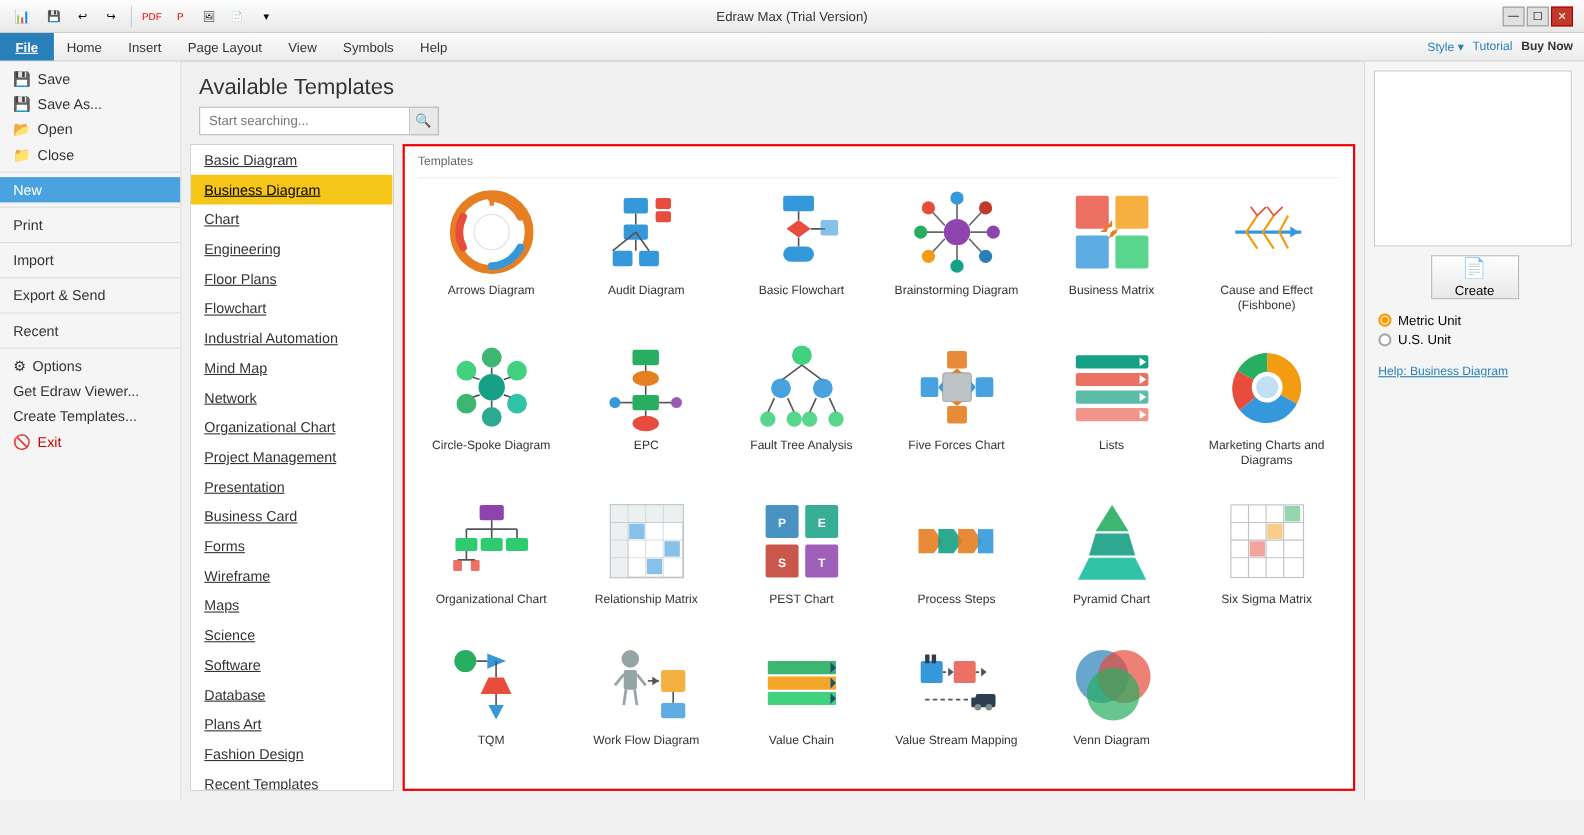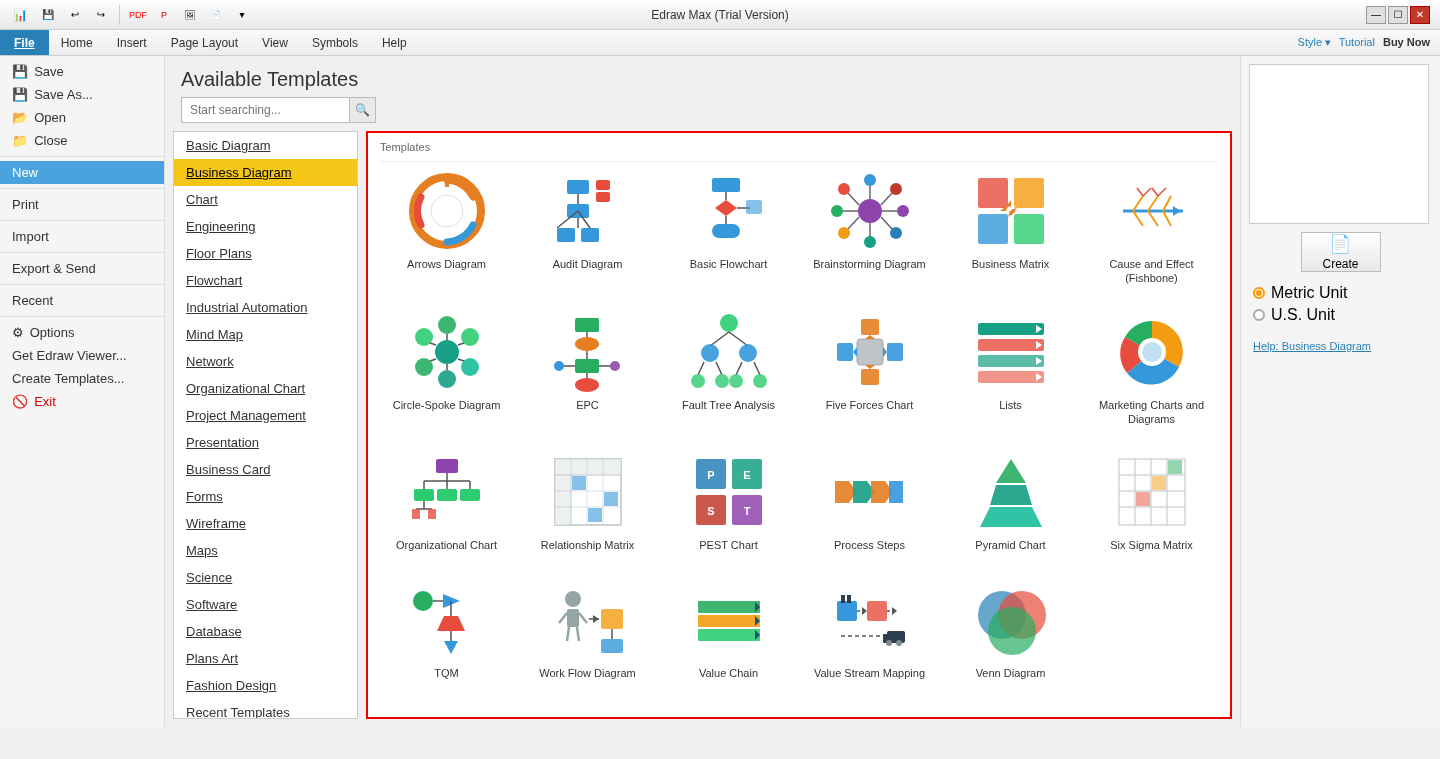--- a/index.html
+++ b/index.html
@@ -109,21 +109,21 @@
       font-size: 20px;
       font-weight: 300;
       color: #333;
     }
     .search-bar {
       padding: 0 16px 8px;
       display: flex;
       align-items: center;
     }
     .search-input {
-      width: 169px;
+      width: 192px;
       height: 26px;
       border: 1px solid #bbb;
       padding: 0 8px;
       font-size: 12px;
       color: #999;
       outline: none;
     }
     .search-btn {
       width: 26px; height: 26px;
       border: 1px solid #bbb;
@@ -204,21 +204,21 @@
       background: linear-gradient(to bottom, #fefefe, #e8e8e8);
       display: flex;
       flex-direction: column;
       align-items: center;
       justify-content: center;
       cursor: pointer;
       font-size: 12px;
       gap: 2px;
     }
     .radio-group { display: flex; flex-direction: column; gap: 4px; padding: 4px; }
-    .radio-item { display: flex; align-items: center; gap: 6px; font-size: 16px; cursor: pointer; }
+    .radio-item { display: flex; align-items: center; gap: 6px; font-size: 12px; cursor: pointer; }
     .radio-dot { width: 12px; height: 12px; border-radius: 50%; border: 2px solid #f90; background: white; display: flex; align-items: center; justify-content: center; }
     .radio-dot.selected::after { content: ''; width: 6px; height: 6px; border-radius: 50%; background: #f90; display: block; }
     .radio-dot.unselected { border-color: #aaa; }
     .help-link { font-size: 11px; color: #2980b9; cursor: pointer; text-decoration: underline; padding: 4px; }
 
     
     svg { overflow: visible; }
   </style>
 </head>
 <body>

